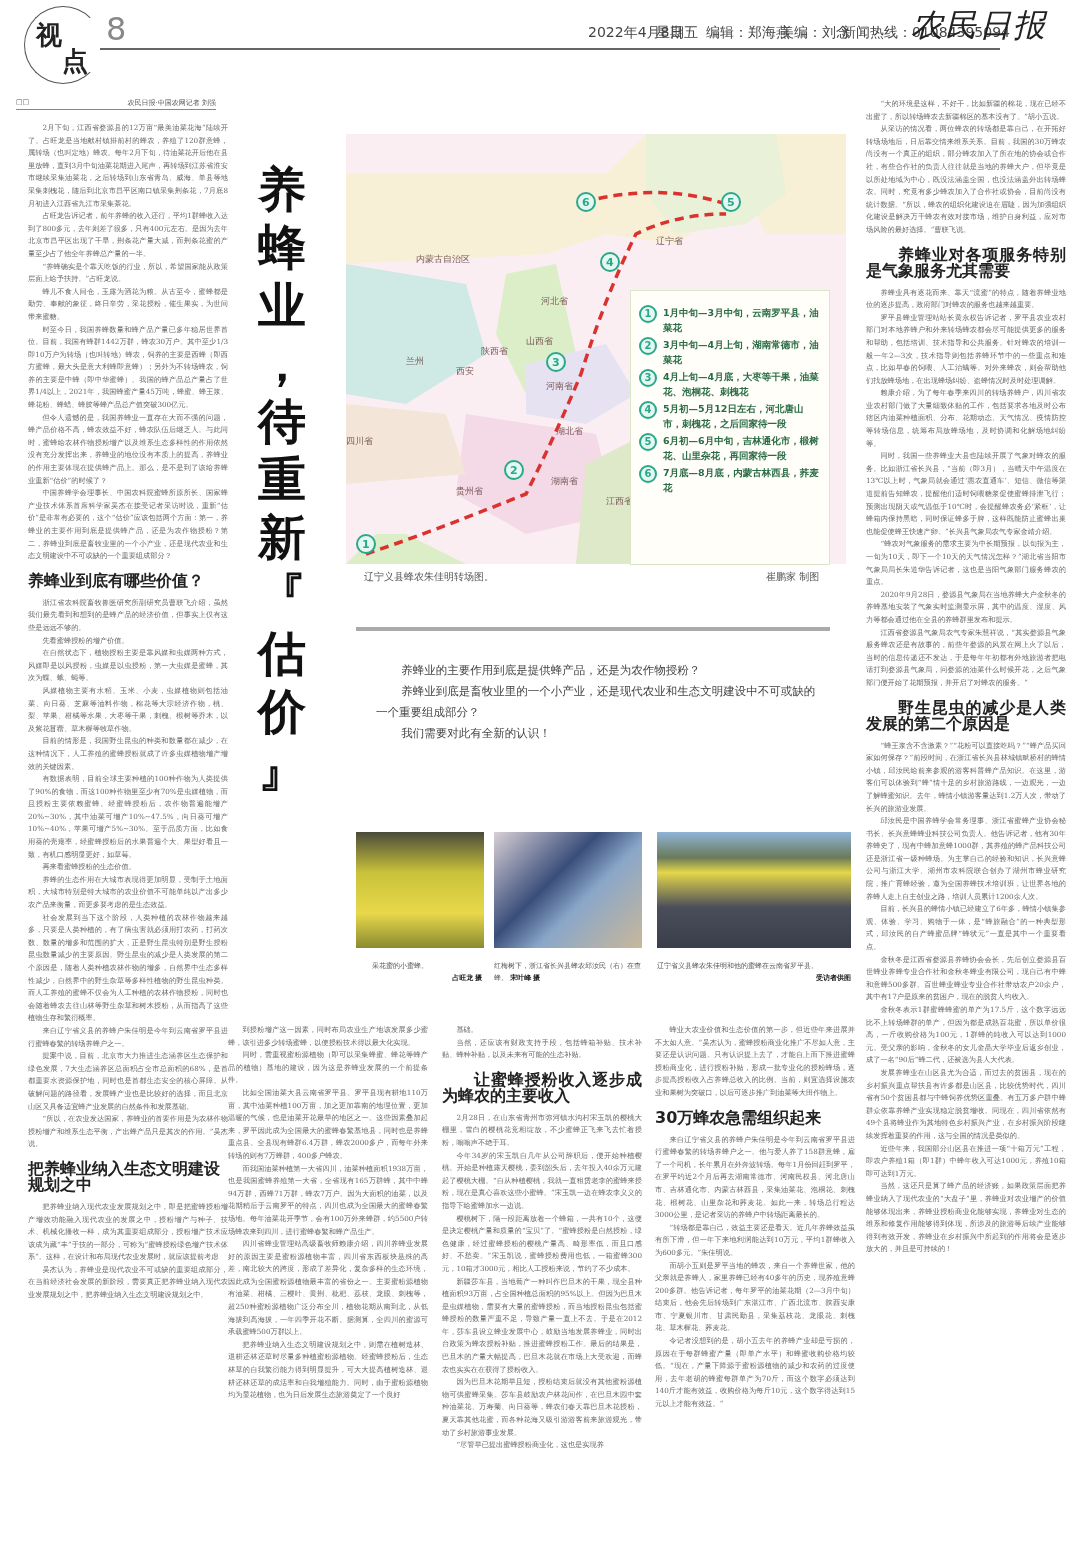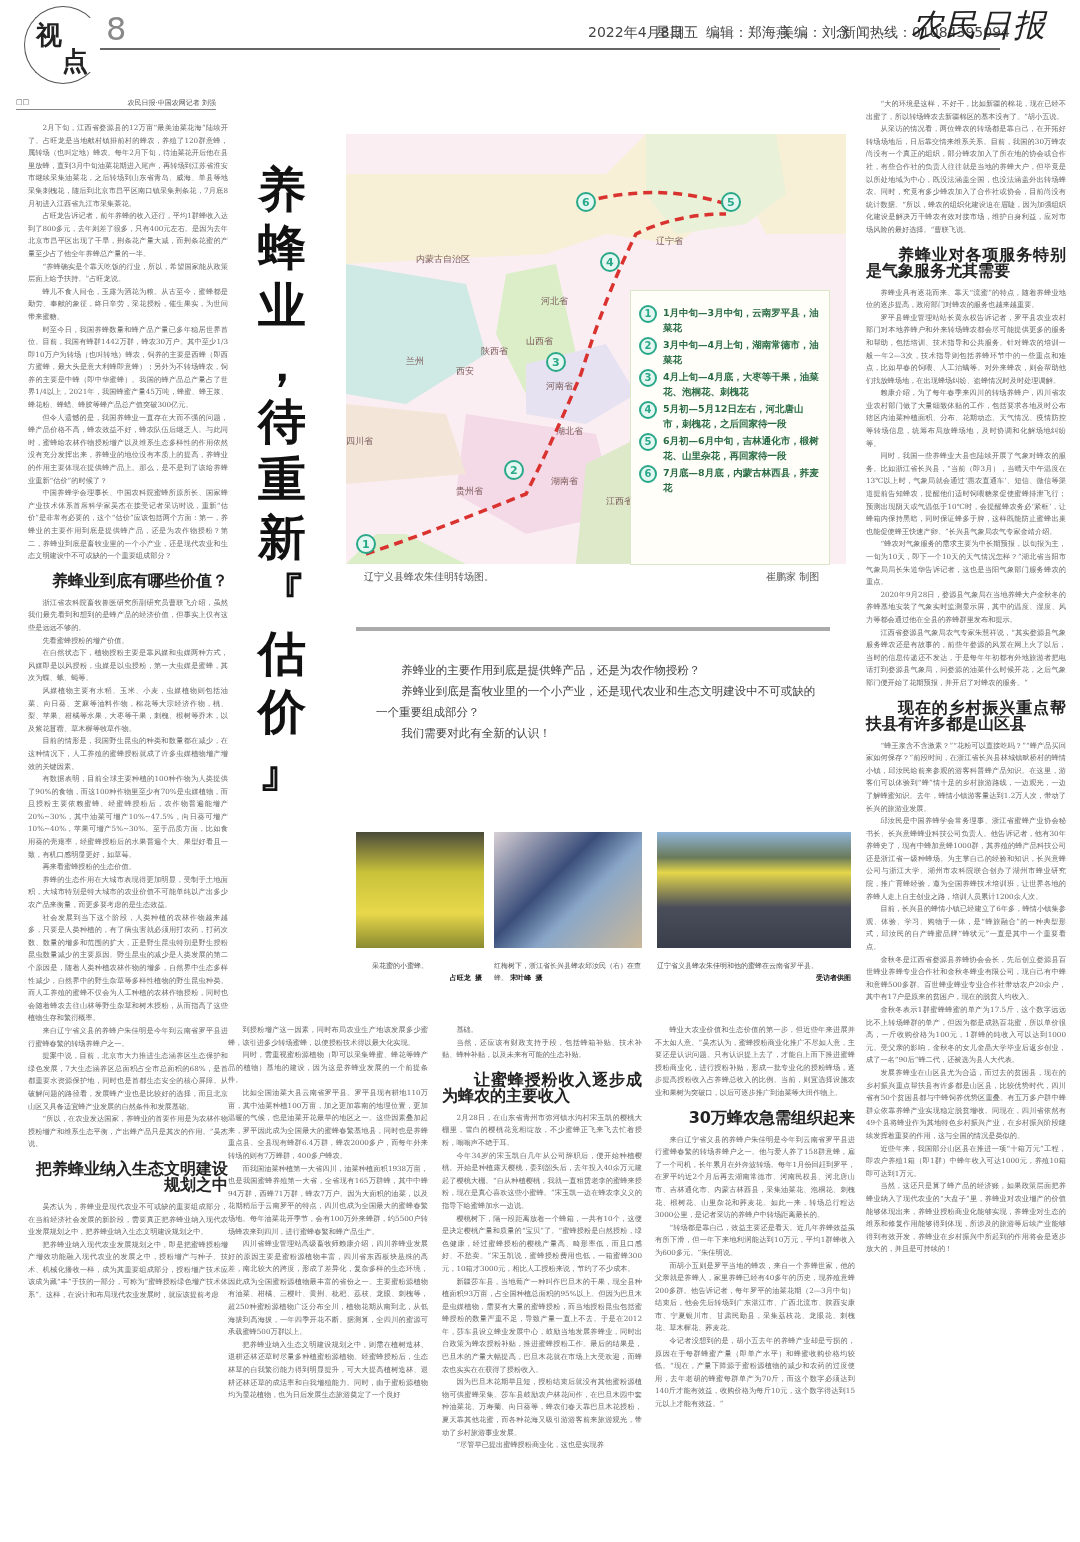--- a/index.html
+++ b/index.html
@@ -8,34 +8,34 @@
 .masthead-circle{left:24px;top:6px;width:78px;height:78px;border:1.5px solid #555;border-radius:50%;border-right-color:transparent}
 .mh-c1{left:36px;top:18px;font-size:26px;font-weight:bold;color:#222}
 .mh-c2{left:62px;top:44px;font-size:26px;font-weight:bold;color:#222}
 .pagenum{left:106px;top:10px;font-family:"DejaVu Sans",sans-serif;font-size:32px;color:#888}
 .topline{left:100px;top:48px;width:900px;height:2px;background:#666}
 .meta{top:24px;font-family:"DejaVu Sans",sans-serif;font-size:14px;color:#444}
 .logo{left:911px;top:4px;font-size:32px;font-weight:normal;font-style:italic;color:#222;letter-spacing:2px}
 .col{font-size:7.2px;line-height:12.6px;color:#666;text-align:justify}
 .col p{text-indent:2em}
 .sub{font-family:"DejaVu Sans",sans-serif;font-weight:bold;font-size:16px;color:#222;margin:10px 0 8px;line-height:16px}
-.sub.center{text-align:right}
+.sub.center{text-align:left}
 .byline{left:16px;top:98px;width:200px;border-bottom:1px solid #888;font-size:7px;height:12px}
 .bigtitle{left:252px;top:160px;width:60px;font-family:"DejaVu Sans",sans-serif;font-weight:bold;font-size:48px;line-height:58px;color:#111;text-align:center}
 .map{left:346px;top:134px;width:500px;height:430px;background:#f6e8ee;overflow:hidden}
 .legend{left:630px;top:290px;width:200px;height:275px;background:#fffef8;border:1px solid #d9e6c8;padding:14px 8px 0 8px}
 .legend-item{display:flex;font-family:"DejaVu Sans",sans-serif;font-weight:bold;font-size:9.5px;line-height:15px;color:#2a6b45;margin-bottom:2px}
 .legend-num{flex:0 0 18px;width:18px;height:18px;border:2px solid #2aa88a;border-radius:50%;color:#2aa88a;font-size:10px;text-align:center;line-height:14px;margin-right:6px;background:#e5f7f1}
 .mapcap{top:570px;font-size:10px;color:#555}
 .rule{left:356px;top:627px;width:474px;height:4px;background:#aaa}
 .intro{left:376px;top:660px;width:450px;font-size:11.5px;line-height:21px;color:#444}
 .intro p{text-indent:2.2em}
 .photo{top:832px;height:116px;overflow:hidden}
 .cap{top:960px;font-size:7px;line-height:12px;color:#555}
-.cap b{font-family:Liberation Mono, monospace;color:#222}
+.cap b{font-family:Liberation Serif, serif;color:#222}
 </style>
 </head>
 <body>
 
 <div class="abs masthead-circle"></div>
 <div class="abs mh-c1">视</div>
 <div class="abs mh-c2">点</div>
 <div class="abs pagenum">8</div>
 <div class="abs topline"></div>
 <div class="abs meta" style="left:588px">2022年4月8日</div>
@@ -70,22 +70,22 @@
       <p>有数据表明，目前全球主要种植的100种作物为人类提供了90%的食物，而这100种作物里至少有70%是虫媒植物，而且授粉主要依赖蜜蜂。经蜜蜂授粉后，农作物普遍能增产20%~30%，其中油菜可增产10%~47.5%，向日葵可增产10%~40%，苹果可增产5%~30%。至于品质方面，比如食用葵的壳瘪率，经蜜蜂授粉后的水果普遍个大、果型好看且一致，有机口感明显更好，如草莓。</p>
       <p>再来看蜜蜂授粉的生态价值。</p>
       <p>养蜂的生态作用在大城市表现得更加明显，受制于土地面积，大城市特别是特大城市的农业价值不可能单纯以产出多少农产品来衡量，而更多要考虑的是生态效益。</p>
       <p>社会发展到当下这个阶段，人类种植的农林作物越来越多，只要是人类种植的，有了病虫害就必须用打农药，打药次数、数量的增多和范围的扩大，正是野生昆虫特别是野生授粉昆虫数量减少的主要原因。野生昆虫的减少是人类发展的第二个原因是，随着人类种植农林作物的增多，自然界中生态多样性减少，自然界中的野生杂草等多样性植物的野生昆虫种类。而人工养殖的蜜蜂不仅会为人工种植的农林作物授粉，同时也会随着蜂农去往山林等野生杂草和树木授粉，从而指高了这些植物生存和繁衍概率。</p>
       <p>来自辽宁省义县的养蜂户朱佳明是今年到云南省罗平县进行蜜蜂春繁的转场养蜂户之一。</p>
       <p>提案中说，目前，北京市大力推进生态涵养区生态保护和绿色发展，7大生态涵养区总面积占全市总面积的68%，是首都重要水资源保护地，同时也是首都生态安全的核心屏障。从破解问题的路径看，发展蜂产业也是比较好的选择，而且北京山区又具备适宜蜂产业发展的自然条件和发展基础。</p>
       <p>“所以，在农业发达国家，养蜂业的首要作用是为农林作物授粉增产和维系生态平衡，产出蜂产品只是其次的作用。”吴杰说。</p>
     </div>
   <div class="sub center">把养蜂业纳入生态文明建设规划之中</div>
   <div id="c1bot">
+      <p>把养蜂业纳入现代农业发展规划之中，即是把蜜蜂授粉增产增效功能融入现代农业的发展之中，授粉增产与种子、技术、机械化播收一样，成为其重要组成部分，授粉增产技术应该成为藏“丰”于技的一部分，可称为“蜜蜂授粉绿色增产技术体系”。这样，在设计和布局现代农业发展时，就应该提前考虑</p>
       <p>吴杰认为，养蜂业是现代农业不可或缺的重要组成部分，在当前经济社会发展的新阶段，需要真正把养蜂业纳入现代农业发展规划之中，把养蜂业纳入生态文明建设规划之中。</p>
-      <p>把养蜂业纳入现代农业发展规划之中，即是把蜜蜂授粉增产增效功能融入现代农业的发展之中，授粉增产与种子、技术、机械化播收一样，成为其重要组成部分，授粉增产技术应该成为藏“丰”于技的一部分，可称为“蜜蜂授粉绿色增产技术体系”。这样，在设计和布局现代农业发展时，就应该提前考虑</p>
     </div>
 </div>
 
 <div class="abs bigtitle">
   <div id="headline-chars">
       <div>养</div>
       <div>蜂</div>
       <div>业</div>
       <div>，</div>
       <div>待</div>
@@ -248,21 +248,21 @@
   <div class="sub" style="text-indent:2em">养蜂业对各项服务特别是气象服务尤其需要</div>
   <div id="c5mid">
       <p>养蜂业具有逐花而来、靠天“流蜜”的特点，随着养蜂业地位的逐步提高，政府部门对蜂农的服务也越来越重要。</p>
       <p>罗平县蜂业管理站站长黄永权告诉记者，罗平县农业农村部门对本地养蜂户和外来转场蜂农都会尽可能提供更多的服务和帮助，包括培训、技术指导和公共服务。针对蜂农的培训一般一年2—3次，技术指导则包括养蜂环节中的一些重点和难点，比如早春的饲喂、人工治螨等。对外来蜂农，则会帮助他们找放蜂场地，在出现蜂场纠纷、盗蜂情况时及时处理调解。</p>
       <p>赖康介绍，为了每年春季来四川的转场养蜂户，四川省农业农村部门做了大量细致体贴的工作，包括要求各地及时公布辖区内油菜种植面积、分布、花期动态、天气情况、疫情防控等转场信息，统筹布局放蜂场地，及时协调和化解场地纠纷等。</p>
       <p>同时，我国一些养蜂业大县也陆续开展了气象对蜂农的服务。比如浙江省长兴县，“当前（即3月），当晴天中午温度在13℃以上时，气象局就会通过‘惠农直通车’、短信、微信等渠道提前告知蜂农，提醒他们适时饲喂糖浆促使蜜蜂排泄飞行；预测出现阴天或气温低于10℃时，会提醒蜂农务必‘紧框’，让蜂箱内保持黑暗，同时保证蜂多于脾，这样既能防止蜜蜂出巢也能促使蜂王快速产卵。”长兴县气象局农气专家金靖介绍。</p>
       <p>“蜂农对气象服务的需求主要为中长期预报，以旬报为主，一旬为10天，即下一个10天的天气情况怎样？”湖北省当阳市气象局局长朱道华告诉记者，这也是当阳气象部门服务蜂农的重点。</p>
       <p>2020年9月28日，婺源县气象局在当地养蜂大户金秋冬的养蜂基地安装了气象实时监测显示屏，其中的温度、湿度、风力等都会通过他在全县的养蜂群里发布和提示。</p>
       <p>江西省婺源县气象局农气专家朱慧祥说，“其实婺源县气象服务蜂农还是有故事的，前些年婺源的风景在网上火了以后，当时的信息传递还不发达，于是每年年初都有外地旅游者把电话打到婺源县气象局，问婺源的油菜什么时候开花，之后气象部门便开始了花期预报，并开启了对蜂农的服务。”</p>
     </div>
-  <div class="sub" style="text-indent:2em">现在的乡村振兴重点帮扶县有许多都是山区县</div>
+  <div class="sub" style="text-indent:2em">野生昆虫的减少是人类发展的第二个原因是</div>
   <div id="c5bot">
       <p>“蜂王浆含不含激素？”“花粉可以直接吃吗？”“蜂产品买回家如何保存？”前段时间，在浙江省长兴县林城镇畎桥村的蜂情小镇，邱汝民给前来参观的游客科普蜂产品知识。在这里，游客们可以体验到“蜂”情十足的乡村旅游路线，一边观光，一边了解蜂蜜知识。去年，蜂情小镇游客量达到1.2万人次，带动了长兴的旅游业发展。</p>
       <p>邱汝民是中国养蜂学会常务理事、浙江省蜜蜂产业协会秘书长、长兴意蜂蜂业科技公司负责人。他告诉记者，他有30年养蜂史了，现有中蜂加意蜂1000群，其养殖的蜂产品科技公司还是浙江省一级种蜂场。为主掌自己的经验和知识，长兴意蜂公司与浙江大学、湖州市农科院联合创办了湖州市蜂业研究院，推广育蜂经验，邀为全国养蜂技术培训班，让世界各地的养蜂人走上自主创业之路，培训人员累计1200余人次。</p>
       <p>目前，长兴县的蜂情小镇已经建立了6年多，蜂情小镇集参观、体验、学习、购物于一体，是“蜂旅融合”的一种典型形式，邱汝民的自产蜂蜜品牌“蜂状元”一直是其中一个重要看点。</p>
       <p>金秋冬是江西省婺源县养蜂协会会长，先后创立婺源县百世蜂业养蜂专业合作社和金秋冬蜂业有限公司，现自己有中蜂和意蜂500多群。百世蜂业蜂业专业合作社带动农户20余户，其中有17户是原来的贫困户，现在的脱贫人均收入。</p>
       <p>金秋冬表示1群蜜蜂蜂蜜的单产为17.5斤，这个数字远远比不上转场蜂群的单产，但因为都是成熟百花蜜，所以单价很高，一斤收购价格为100元，1群蜂的纯收入可以达到1000元。受父亲的影响，金秋冬的女儿金晶大学毕业后返乡创业，成了一名“90后”蜂二代，还被选为县人大代表。</p>
       <p>发展养蜂业在山区县尤为合适，而过去的贫困县，现在的乡村振兴重点帮扶县有许多都是山区县，比较优势时代，四川省有50个贫困县都与中蜂饲养优势区重叠。有五万多户群中蜂群众依靠养蜂产业实现稳定脱贫增收。同现在，四川省依然有49个县将蜂业作为其地特色乡村振兴产业，在乡村振兴阶段继续发挥着重要的作用，这与全国的情况是类似的。</p>
       <p>近些年来，我国部分山区县在推进一项“十箱万元”工程，即农户养殖1箱（即1群）中蜂年收入可达1000元，养殖10箱即可达到1万元。</p>
       <p>当然，这还只是算了蜂产品的经济账，如果政策层面把养蜂业纳入了现代农业的“大盘子”里，养蜂业对农业增产的价值能够体现出来，养蜂业授粉商业化能够实现，养蜂业对生态的维系和修复作用能够得到体现，所涉及的旅游等后续产业能够得到有效开发，养蜂业在乡村振兴中所起到的作用将会是逐步放大的，并且是可持续的！</p>
     </div>

